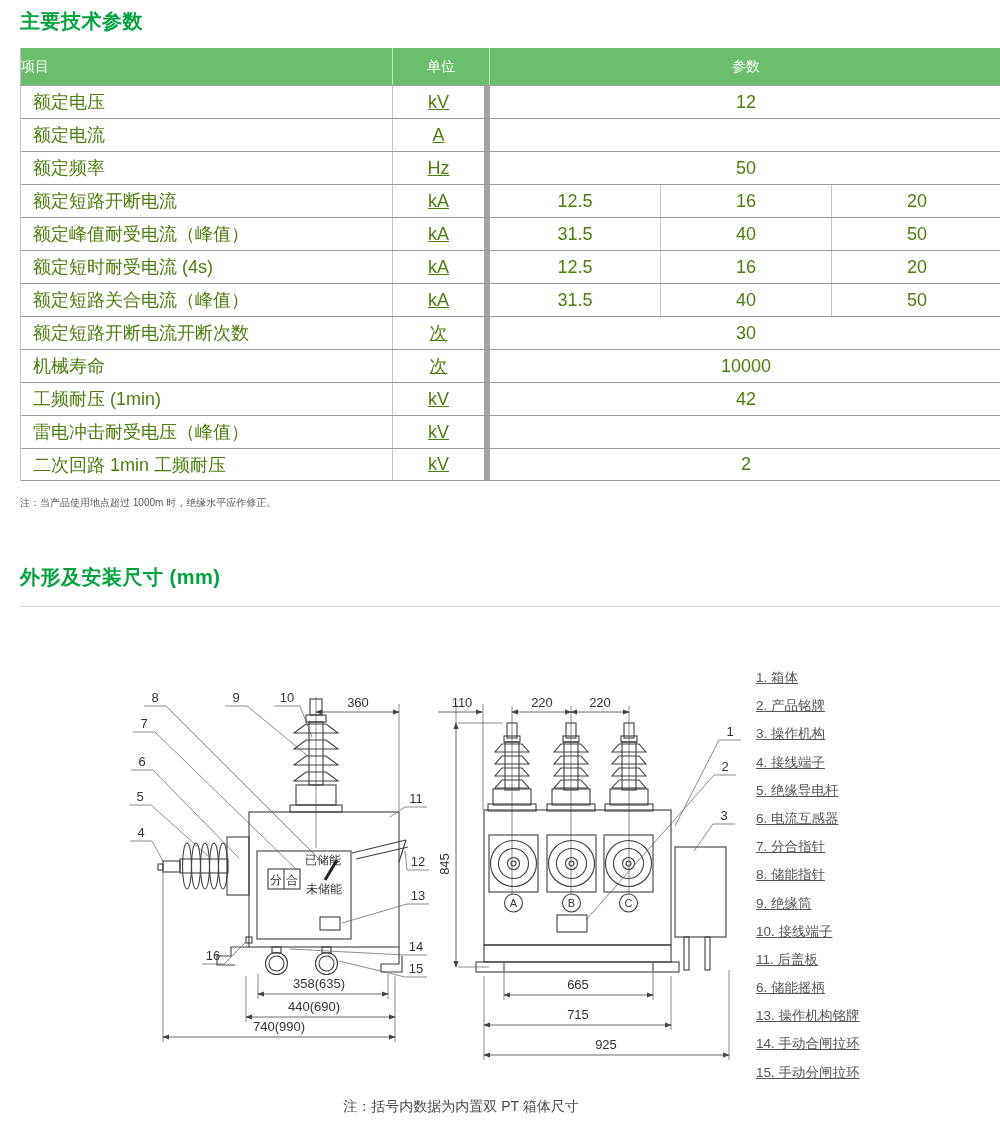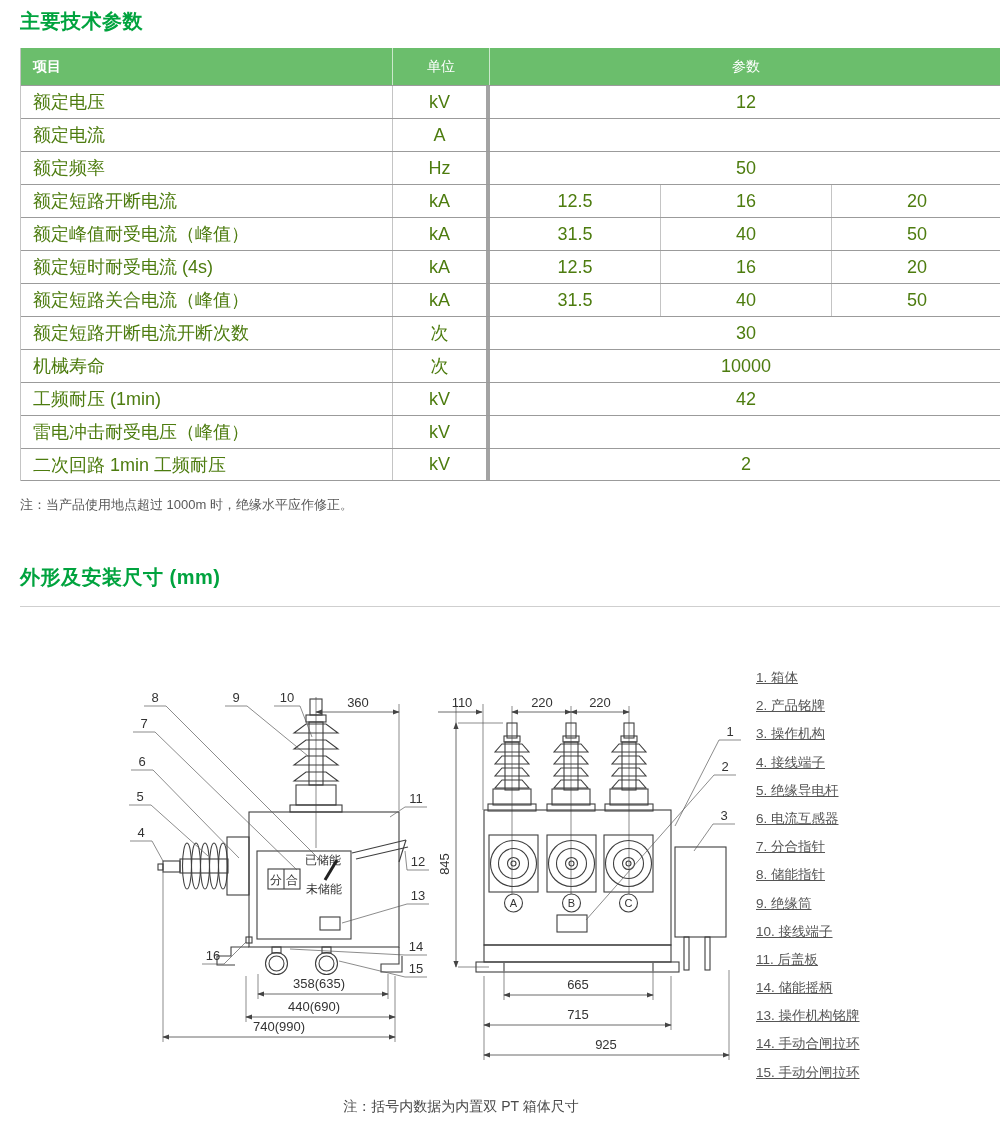--- a/index.html
+++ b/index.html
@@ -8,33 +8,33 @@
 
   .sec-title{position:absolute;left:14px;margin:0;font-size:20px;font-weight:bold;color:#00a33e;letter-spacing:.5px;}
   .t1{top:8px;}
   .t2{top:564px;}
   .sec-divider{position:absolute;left:14px;top:606px;width:983px;height:0;border-top:1px solid #cfcfcf;}
 
   
   .ptable{position:absolute;left:14px;top:48px;width:983px;border-left:1px solid #c4c4c4;border-right:1px solid #c4c4c4;box-sizing:border-box;}
   .thead{display:flex;height:37px;background:#6bbe6c;color:#ffffff;font-size:14px;}
   .th{display:flex;align-items:center;box-sizing:border-box;}
-  .th-item{width:371px;padding-left:12px;font-weight:bold;}
+  .th-item{width:371px;}
   .th-unit{width:98px;justify-content:center;border-left:1px solid rgba(255,255,255,.65);border-right:1px solid rgba(255,255,255,.65);}
   .th-param{flex:1;justify-content:center;}
   .tr{display:flex;height:33px;border-top:1px solid #9b9b9b;font-size:18px;color:#4d7c0f;box-sizing:border-box;}
   .tr:last-child{border-bottom:1px solid #9b9b9b;}
   .td{display:flex;align-items:center;box-sizing:border-box;}
   .td-item{width:371px;padding-left:12px;}
-  .td-unit{width:98px;justify-content:center;border-left:1px solid #c4c4c4;border-right:4px solid #a3a3a3;}
+  .td-unit{width:98px;justify-content:center;border-left:1px solid #c4c4c4;border-right:6px solid #a3a3a3;text-decoration:underline;}
   .td-params{flex:1;display:flex;}
   .pcell{flex:1;display:flex;align-items:center;justify-content:center;}
   .pcell + .pcell{border-left:1px solid #c4c4c4;}
 
-  .note1{position:absolute;left:14px;top:496px;font-size:13px;color:#595959;}
+  .note1{position:absolute;left:14px;top:496px;font-size:10px;color:#595959;}
   .note2{position:absolute;left:0;top:1098px;width:1000px;text-align:center;font-size:14px;color:#4a4a4a;}
   .note2 span{display:inline-block;transform:translateX(-45px);}
 
   
   .legend{position:absolute;left:750px;top:664px;margin:0;padding:0;list-style:none;}
   .legend li{height:28.2px;line-height:28.2px;font-size:13.5px;color:#555555;white-space:nowrap;text-decoration:underline;}
 
   
   .drawing{position:absolute;left:120px;top:680px;width:640px;height:400px;}
   .s1{stroke:#3f3f3f;stroke-width:1.1;fill:none;}
@@ -424,21 +424,21 @@
     <li>2. 产品铭牌</li>
     <li>3. 操作机构</li>
     <li>4. 接线端子</li>
     <li>5. 绝缘导电杆</li>
     <li>6. 电流互感器</li>
     <li>7. 分合指针</li>
     <li>8. 储能指针</li>
     <li>9. 绝缘筒</li>
     <li>10. 接线端子</li>
     <li>11. 后盖板</li>
-    <li>14. 储能摇柄</li>
+    <li>6. 储能摇柄</li>
     <li>13. 操作机构铭牌</li>
     <li>14. 手动合闸拉环</li>
     <li>15. 手动分闸拉环</li>
   </ul>
 
   <div class="note2"><span>注：括号内数据为内置双 PT 箱体尺寸</span></div>
 
 </div>
 
 </body></html>

